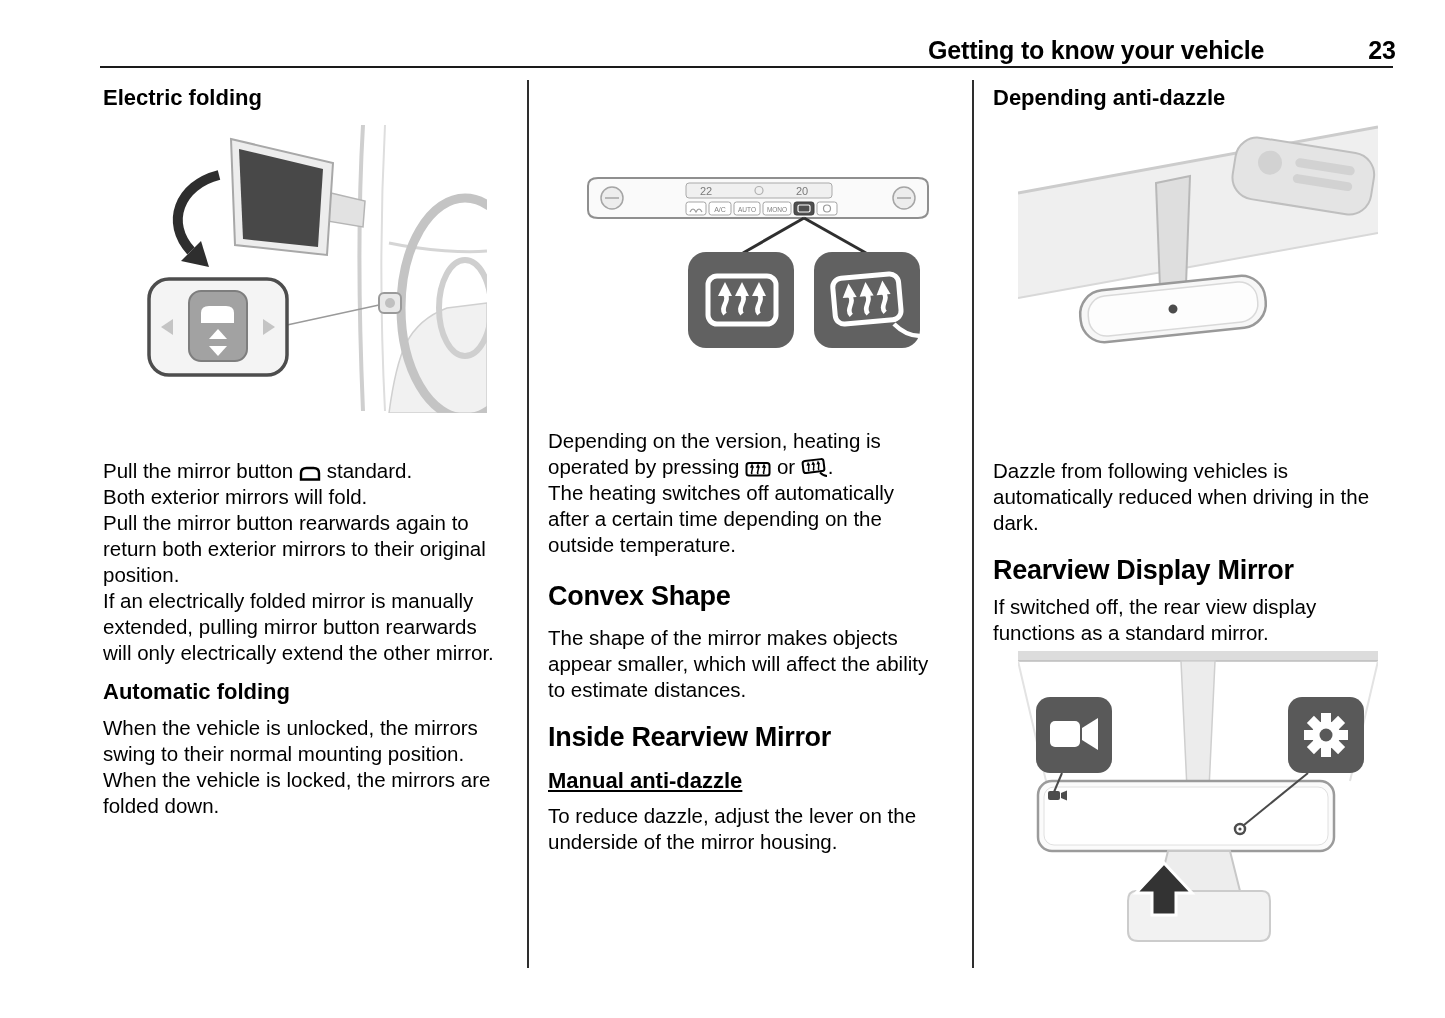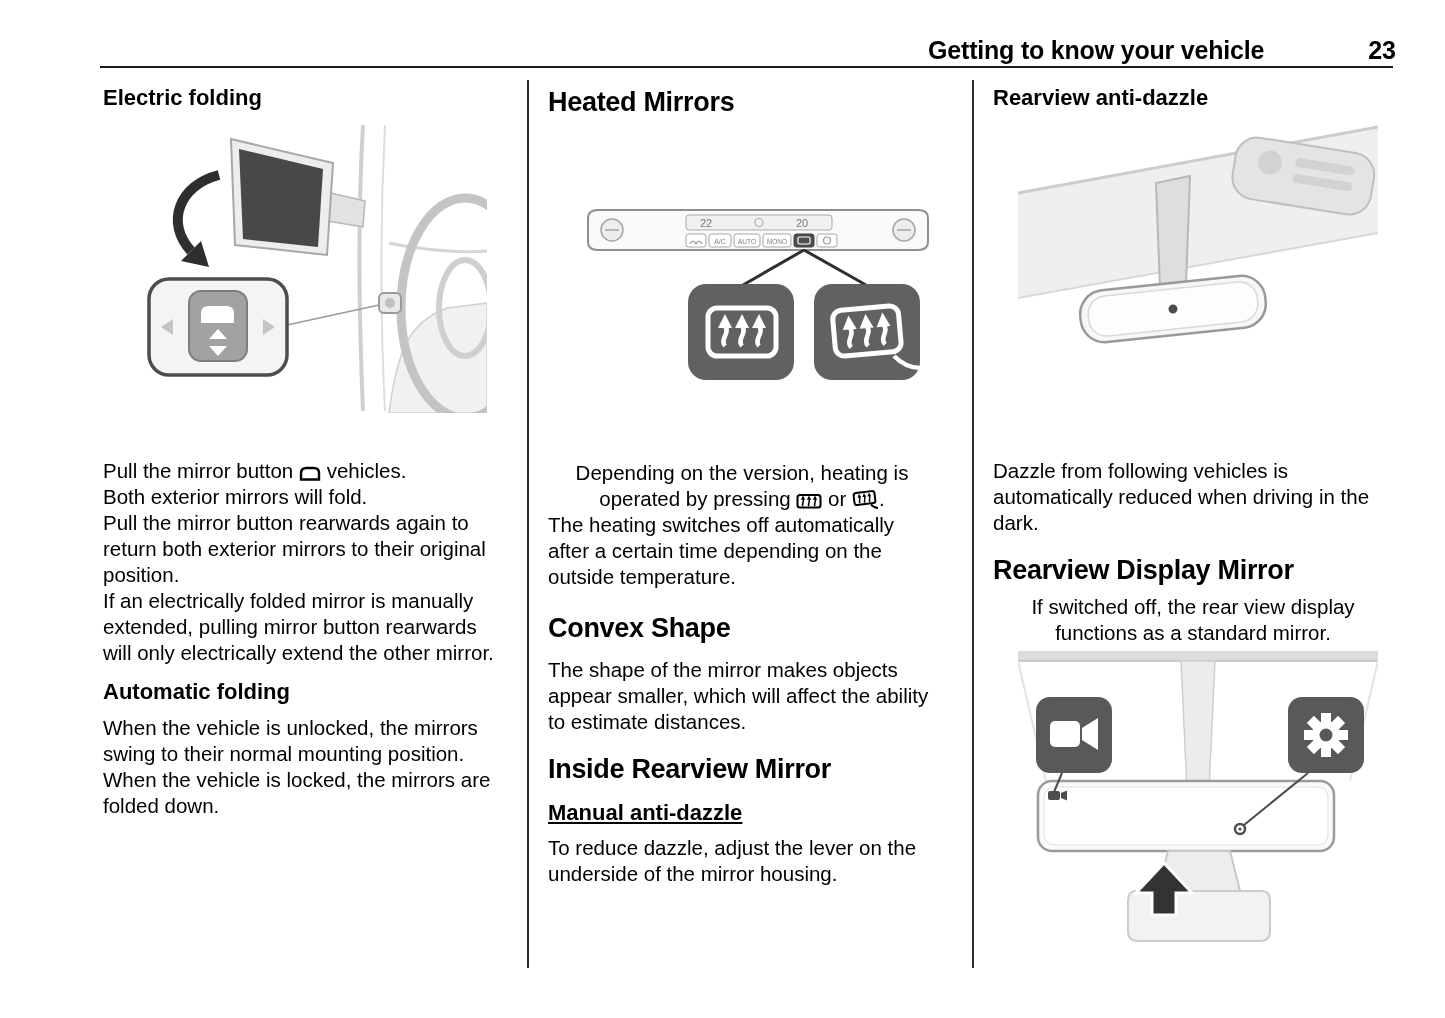--- a/index.html
+++ b/index.html
@@ -26,22 +26,22 @@
   .body-text { font-size:20.5px; line-height:26px; }
 
   .fig { display:block; }
   .fig svg { display:block; }
   .fig-left { margin:13px 0 0 24px; }
   .fig-mid  { margin:80px 0 0 30px; }
   .fig-rt   { margin:13px 0 0 25px; }
   .fig-rb   { margin:5px 0 0 25px; }
 
   .sp-45 { margin-top:45px; }
-  .sp-76 { margin-top:76px;text-align:center; }
-  .mt8  { margin-top:8px;text-align:center; }
+  .sp-76 { margin-top:76px; }
+  .mt8  { margin-top:8px; }
   .mt10 { margin-top:10px; }
   .mt11 { margin-top:11px; }
   .mt13 { margin-top:13px; }
   .mt14 { margin-top:14px; }
   .mt16 { margin-top:16px;text-decoration:underline; }
   .mt18 { margin-top:18px; }
   .mt22 { margin-top:22px; }
 
   .inline-icon { vertical-align:-3px; }
 </style>
@@ -97,32 +97,31 @@
         </g>
       </g>
     </svg>
   </figure>
 
   <p class="body-text sp-45">
     <span>Pull the mirror button</span>
     <svg class="inline-icon" width="22" height="15" viewBox="0 0 22 15">
       <path d="M2,13.5 V7 Q2,2 7.5,2 H14.5 Q20,2 20,7 V13.5 Z" fill="none" stroke="#000" stroke-width="2.4"></path>
     </svg>
-    <span>vehicles.</span>
+    <span>standard.</span>
   </p>
   <p class="body-text">Both exterior mirrors will fold.</p>
   <p class="body-text">Pull the mirror button rearwards again to return both exterior mirrors to their original position.</p>
   <p class="body-text">If an electrically folded mirror is manually extended, pulling mirror button rearwards will only electrically extend the other mirror.</p>
 
   <h2 class="small-heading mt14">Automatic folding</h2>
   <p class="body-text mt11">When the vehicle is unlocked, the mirrors swing to their normal mounting position. When the vehicle is locked, the mirrors are folded down.</p>
 </section>
 
 <section class="col col-mid">
-  <h1 class="big-heading">Heated Mirrors</h1>
 
   <figure class="fig fig-mid">
     <svg width="360" height="186" viewBox="0 0 360 186">
       <defs>
         <g id="heat-arrow">
           <path d="M0,30 C-6,23 6,17 0,10" stroke="#ffffff" stroke-width="4.5" fill="none"></path>
           <polygon points="-7,12 0,-2 7,12" fill="#ffffff"></polygon>
         </g>
       </defs>
       <g>
@@ -209,21 +208,21 @@
 
   <h1 class="big-heading mt22">Convex Shape</h1>
   <p class="body-text mt13">The shape of the mirror makes objects appear smaller, which will affect the ability to estimate distances.</p>
 
   <h1 class="big-heading mt18">Inside Rearview Mirror</h1>
   <h2 class="small-heading mt16">Manual anti-dazzle</h2>
   <p class="body-text mt10">To reduce dazzle, adjust the lever on the underside of the mirror housing.</p>
 </section>
 
 <section class="col col-right">
-  <h2 class="small-heading">Rearview anti-dazzle</h2>
+  <h2 class="small-heading">Depending anti-dazzle</h2>
 
   <figure class="fig fig-rt">
     <svg width="360" height="290" viewBox="0 0 360 290">
       <g>
         <polygon points="0,70 360,4 360,110 0,175" fill="#efefef"></polygon>
         <path d="M0,70 L360,4" stroke="#cccccc" stroke-width="3" fill="none"></path>
         <path d="M0,175 L360,110" stroke="#d8d8d8" stroke-width="2" fill="none"></path>
       </g>
       <g transform="rotate(9 285 55)">
         <rect x="215" y="22" width="140" height="62" rx="22" fill="#e4e4e4" stroke="#bfbfbf" stroke-width="2"></rect>

